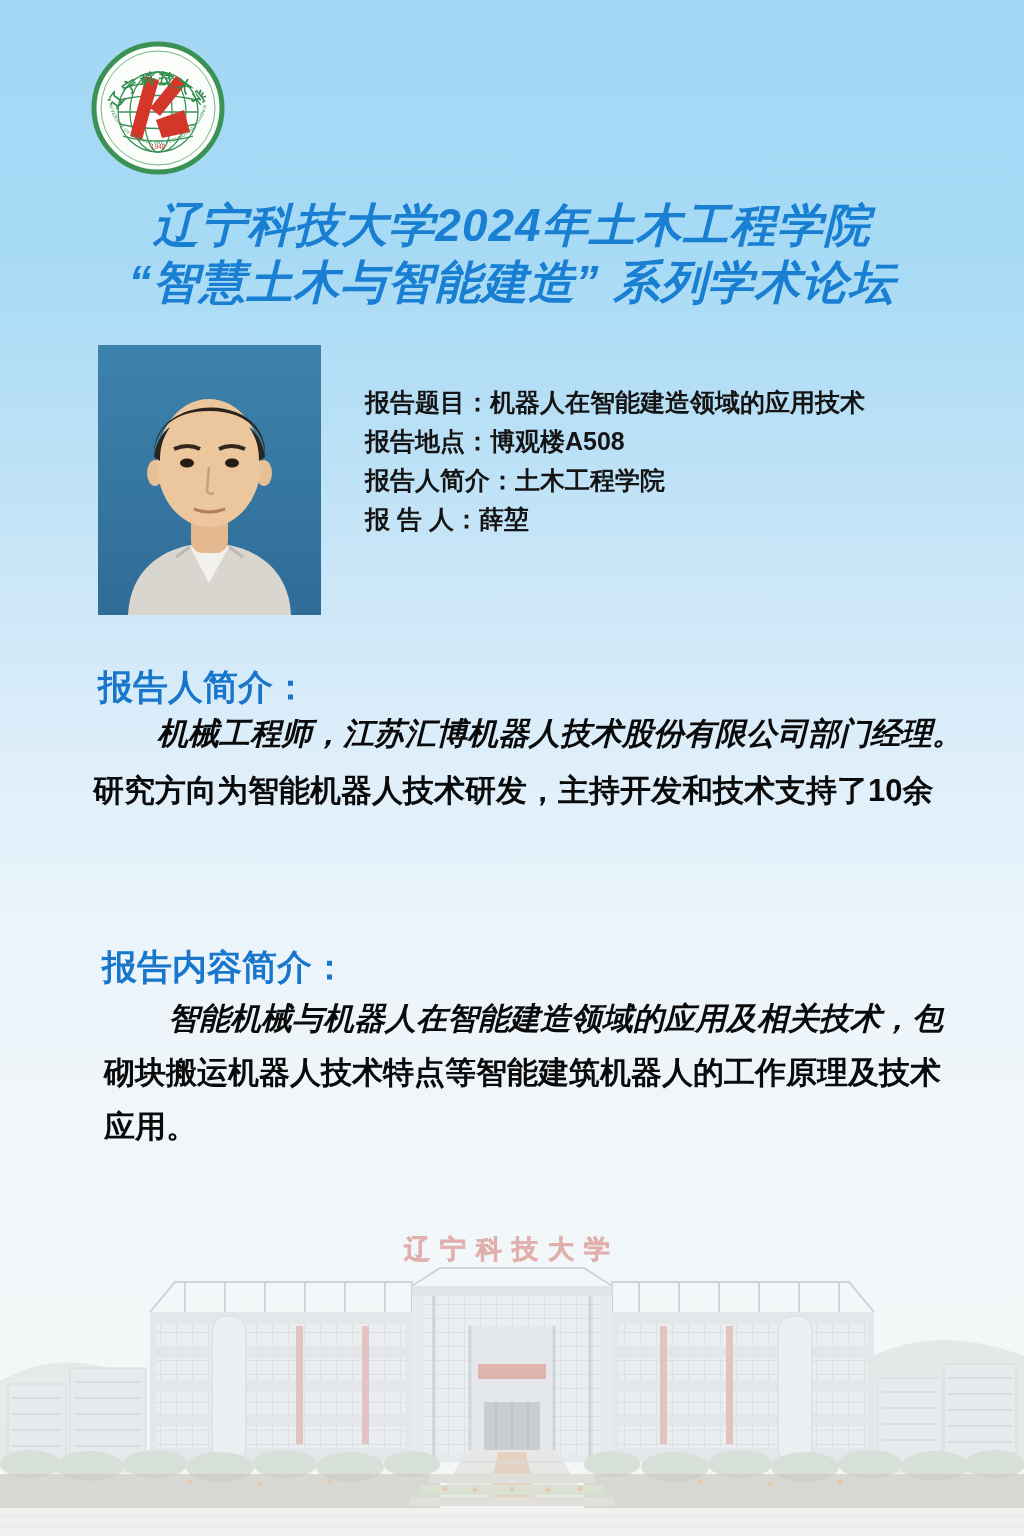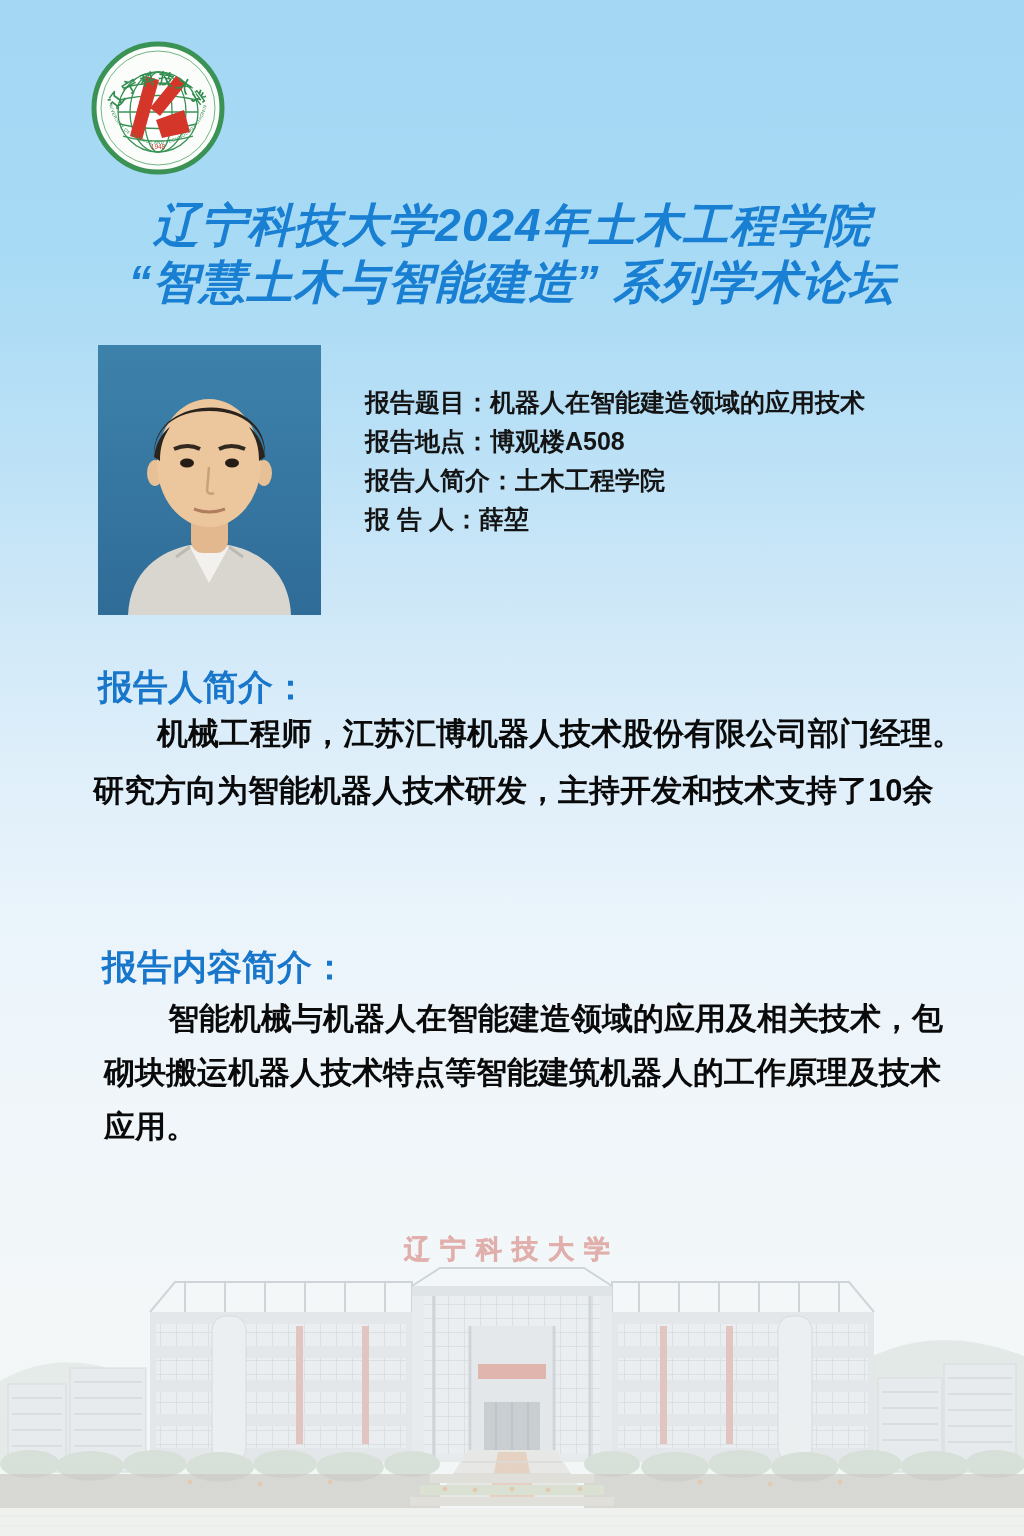--- a/index.html
+++ b/index.html
@@ -20,21 +20,21 @@
   .info-row{height:39px;line-height:39px;font-size:25px;font-weight:700;color:#141414;white-space:nowrap;}
   .sec-heading{position:absolute;color:#1877cb;font-size:35px;font-weight:700;line-height:34px;}
   .bio-heading{left:98px;top:670px;}
   .content-heading{left:102px;top:950px;}
   .para{position:absolute;color:#0a0a0a;font-weight:600;}
   .bio-para{left:93px;top:705px;width:880px;font-size:31px;}
   .bio-para .pline{height:57px;line-height:57px;}
   .content-para{left:104px;top:992px;width:890px;font-size:31px;}
   .content-para .pline{height:54px;line-height:54px;}
   .pline{white-space:nowrap;}
-  .indent{padding-left:64px;}
+  .indent{padding-left:64px;font-style:italic;}
   .building{position:absolute;left:0;bottom:0;width:1024px;height:330px;display:block;}
 </style>
 </head>
 <body>
 
 <div class="poster">
 
   <svg class="logo" viewBox="0 0 136 136">
     <circle cx="68" cy="68" r="64" fill="#fbfdfa" stroke="#3a9355" stroke-width="5"></circle>
     <circle cx="68" cy="68" r="57" fill="none" stroke="#4f9f66" stroke-width="0.8"></circle>

